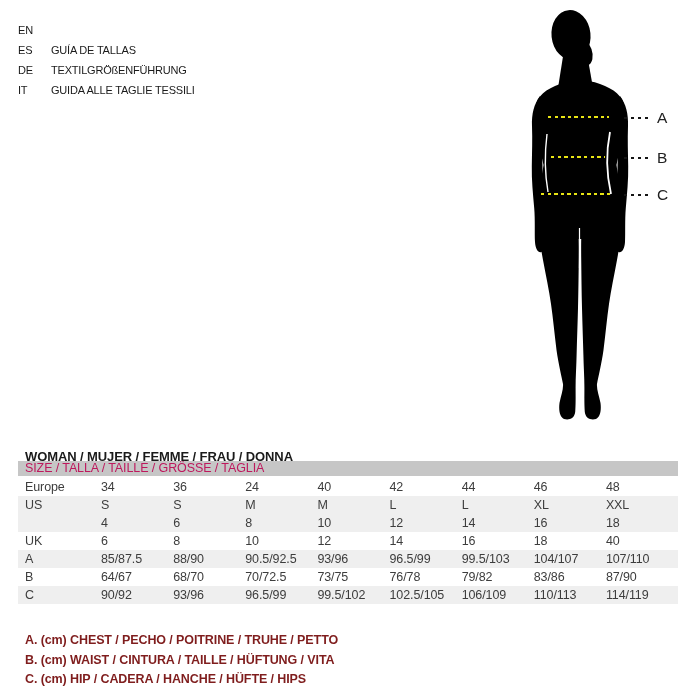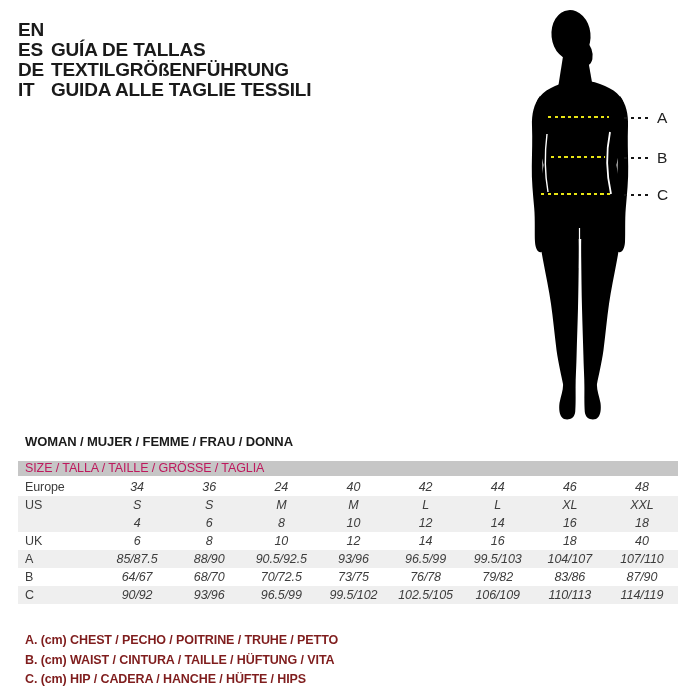--- a/index.html
+++ b/index.html
@@ -1,42 +1,42 @@
 <!DOCTYPE html>
 <html><head>
 <meta charset="utf-8">
 <style>
   html,body{margin:0;padding:0;background:#fff;}
   .canvas{
     position:relative;width:700px;height:700px;background:#fff;overflow:hidden;
     font-family:"Liberation Sans",sans-serif;color:#1a1a1a;
   }
   
-  .langs{position:absolute;left:18px;top:20px;font-size:19px;font-weight:bold;
+  .langs{position:absolute;left:18px;top:20px;font-size:11px;font-weight:normal;
          line-height:20px;letter-spacing:-0.2px;white-space:nowrap;}
   .lang-row{display:flex;}
   .lang-code{width:33px;flex:0 0 33px;}
   
   .figure{position:absolute;left:490px;top:0;width:210px;height:440px;}
   .figure svg{position:absolute;left:40px;top:8px;}
   .yline{position:absolute;height:2.4px;
          background:repeating-linear-gradient(90deg,#e8e414 0 3.4px,transparent 3.4px 6.6px);}
   .kline{position:absolute;height:2.2px;
          background:repeating-linear-gradient(90deg,#151515 0 3.4px,transparent 3.4px 7px);}
   .mletter{position:absolute;left:167px;font-size:15.5px;color:#222;line-height:17px;}
   
-  .gender{position:absolute;left:25px;top:434px;font-size:13px;font-weight:bold;letter-spacing:-0.1px;}
+  .gender{position:absolute;left:25px;top:449px;font-size:13px;font-weight:bold;letter-spacing:-0.1px;}
   
   .sizetable{position:absolute;left:18px;top:461px;width:660px;font-size:12.5px;
              color:#3d3d3d;letter-spacing:-0.1px;}
   .thead{height:15px;line-height:15px;background:#c6c6c6;padding-left:7px;color:#be185d;margin-bottom:2px;}
   .trow{display:grid;grid-template-columns:83px repeat(8,1fr);height:18px;line-height:18px;}
   .trow.shaded{background:#efefef;}
   .tlabel{padding-left:7px;text-align:left;}
-  .tcell{text-align:center;font-style:italic;}
+  .tcell{}
   
   .legend{position:absolute;left:25px;top:631px;font-size:12.5px;font-weight:bold;
           line-height:19.5px;letter-spacing:-0.1px;color:#7f1d1d;white-space:nowrap;}
 </style>
 </head>
 <body>
 
 <div class="canvas">
 
   <div class="langs" id="langs">

